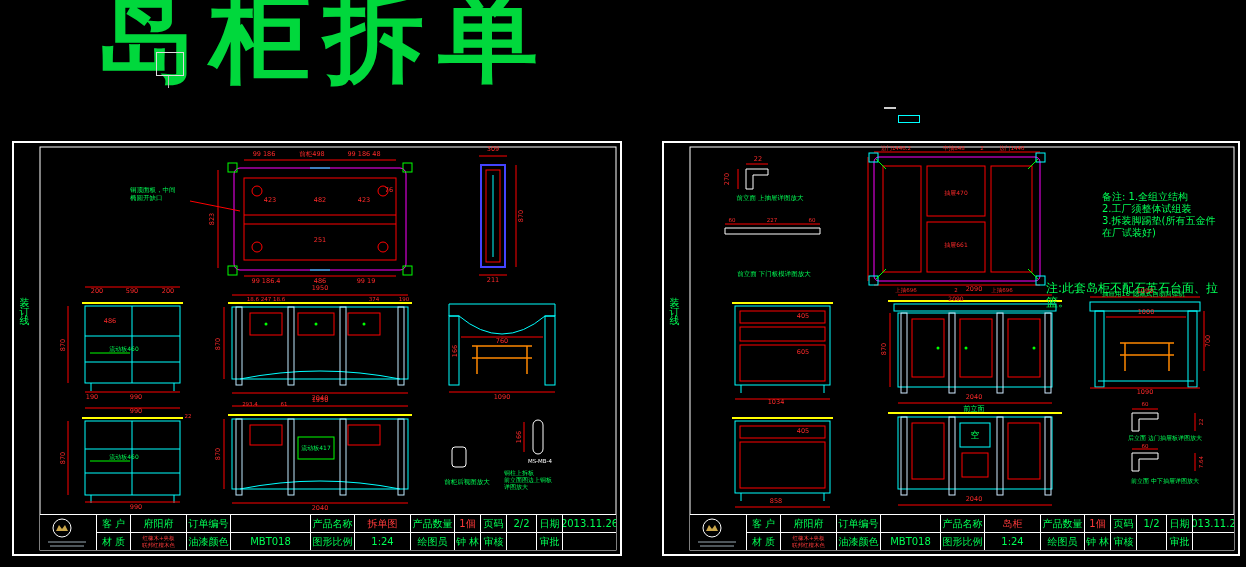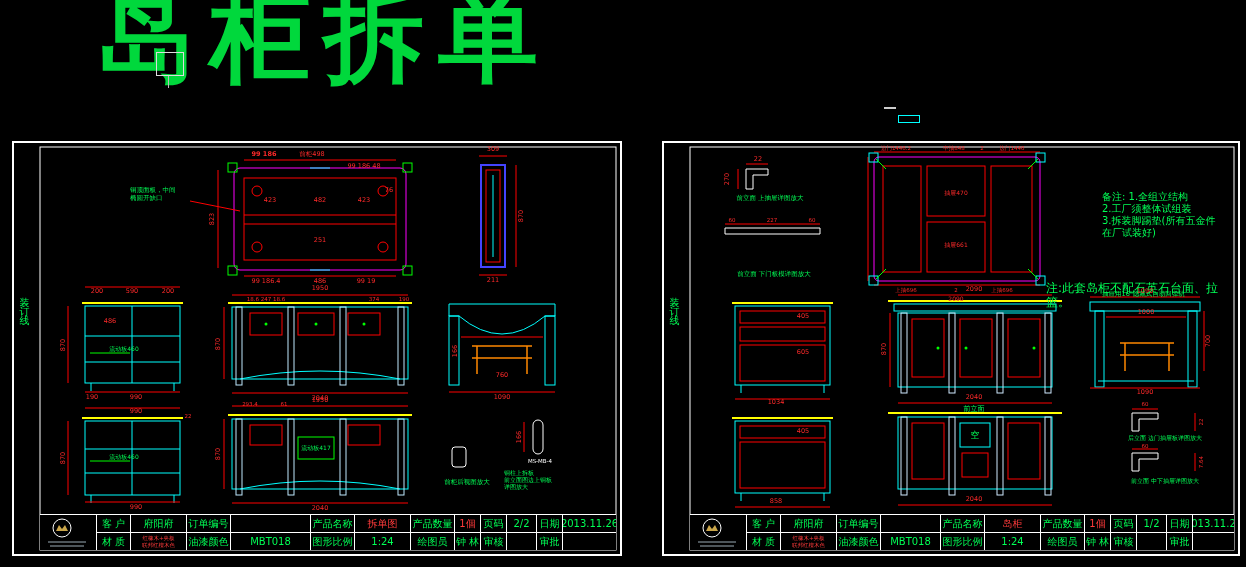--- a/index.html
+++ b/index.html
@@ -189,23 +189,23 @@
         <rect x="440" y="306" width="14" height="20" rx="3"></rect>
         <rect x="521" y="279" width="10" height="34" rx="5"></rect>
       </g>
       <g fill="none" stroke="#f00">
         <line x1="512" y1="281" x2="512" y2="311"></line>
       </g>
     </g>
   </svg>
   <div class="binding">装订线</div>
   <div class="annos">
-      <span class="anno" style="left: 252px; top: 14px; color: rgb(255, 42, 42); transform: translate(-50%, -50%); font-weight: bold;">99 186</span>
+      <span class="anno" style="left: 252px; top: 14px; color: rgb(255, 42, 42); transform: translate(-50%, -50%);">99 186</span>
       <span class="anno" style="left: 300px; top: 14px; color: rgb(255, 42, 42); transform: translate(-50%, -50%);">前柜498</span>
-      <span class="anno" style="left: 352px; top: 26px; color: rgb(255, 42, 42); transform: translate(-50%, -50%);">99 186 48</span>
+      <span class="anno" style="left: 352px; top: 14px; color: rgb(255, 42, 42); transform: translate(-50%, -50%);">99 186 48</span>
       <span class="anno" style="left: 258px; top: 60px; color: rgb(255, 42, 42); transform: translate(-50%, -50%);">423</span>
       <span class="anno" style="left: 308px; top: 60px; color: rgb(255, 42, 42); transform: translate(-50%, -50%);">482</span>
       <span class="anno" style="left: 352px; top: 60px; color: rgb(255, 42, 42); transform: translate(-50%, -50%);">423</span>
       <span class="anno" style="left: 377px; top: 50px; color: rgb(255, 42, 42); transform: translate(-50%, -50%);">76</span>
       <span class="anno" style="left: 308px; top: 100px; color: rgb(255, 42, 42); transform: translate(-50%, -50%);">251</span>
       <span class="anno" style="left: 201px; top: 78px; color: rgb(255, 42, 42); transform: translate(-50%, -50%) rotate(-90deg);">823</span>
       <span class="anno" style="left: 254px; top: 141px; color: rgb(255, 42, 42); transform: translate(-50%, -50%);">99 186.4</span>
       <span class="anno" style="left: 308px; top: 141px; color: rgb(255, 42, 42); transform: translate(-50%, -50%);">486</span>
       <span class="anno" style="left: 354px; top: 141px; color: rgb(255, 42, 42); transform: translate(-50%, -50%);">99 19</span>
       <span class="anno tl" style="left: 118px; top: 46px; color: rgb(0, 255, 85); font-size: 6.5px;">铜顶面板，中间
@@ -222,21 +222,21 @@
       <span class="anno" style="left: 80px; top: 257px; color: rgb(255, 42, 42); transform: translate(-50%, -50%);">190</span>
       <span class="anno" style="left: 124px; top: 257px; color: rgb(255, 42, 42); transform: translate(-50%, -50%);">990</span>
       <span class="anno" style="left: 308px; top: 148px; color: rgb(255, 42, 42); transform: translate(-50%, -50%);">1950</span>
       <span class="anno" style="left: 254px; top: 158px; color: rgb(255, 42, 42); font-size: 5.5px; transform: translate(-50%, -50%);">18.6 247 18.6</span>
       <span class="anno" style="left: 362px; top: 158px; color: rgb(255, 42, 42); font-size: 5.5px; transform: translate(-50%, -50%);">374</span>
       <span class="anno" style="left: 392px; top: 158px; color: rgb(255, 42, 42); font-size: 5.5px; transform: translate(-50%, -50%);">190</span>
       <span class="anno" style="left: 207px; top: 203px; color: rgb(255, 42, 42); transform: translate(-50%, -50%) rotate(-90deg);">870</span>
       <span class="anno" style="left: 308px; top: 258px; color: rgb(255, 42, 42); transform: translate(-50%, -50%);">2040</span>
       <span class="anno" style="left: 238px; top: 263px; color: rgb(255, 42, 42); font-size: 5.5px; transform: translate(-50%, -50%);">293.4</span>
       <span class="anno" style="left: 272px; top: 263px; color: rgb(255, 42, 42); font-size: 5.5px; transform: translate(-50%, -50%);">61</span>
-      <span class="anno" style="left: 490px; top: 201px; color: rgb(255, 42, 42); transform: translate(-50%, -50%); margin-top: 34px;">760</span>
+      <span class="anno" style="left: 490px; top: 201px; color: rgb(255, 42, 42); transform: translate(-50%, -50%);">760</span>
       <span class="anno" style="left: 444px; top: 210px; color: rgb(255, 42, 42); transform: translate(-50%, -50%) rotate(-90deg);">166</span>
       <span class="anno" style="left: 490px; top: 257px; color: rgb(255, 42, 42); transform: translate(-50%, -50%);">1090</span>
       <span class="anno" style="left: 124px; top: 271px; color: rgb(255, 42, 42); transform: translate(-50%, -50%);">990</span>
       <span class="anno" style="left: 176px; top: 275px; color: rgb(255, 42, 42); font-size: 5.5px; transform: translate(-50%, -50%);">22</span>
       <span class="anno" style="left: 112px; top: 316px; color: rgb(0, 255, 85); font-size: 6px; transform: translate(-50%, -50%);">流动板460</span>
       <span class="anno" style="left: 52px; top: 317px; color: rgb(255, 42, 42); transform: translate(-50%, -50%) rotate(-90deg);">870</span>
       <span class="anno" style="left: 124px; top: 367px; color: rgb(255, 42, 42); transform: translate(-50%, -50%);">990</span>
       <span class="anno" style="left: 308px; top: 260px; color: rgb(255, 42, 42); transform: translate(-50%, -50%);">1950</span>
       <span class="anno" style="left: 304px; top: 307px; color: rgb(0, 255, 85); font-size: 6px; transform: translate(-50%, -50%);">流动板417</span>
       <span class="anno" style="left: 207px; top: 313px; color: rgb(255, 42, 42); transform: translate(-50%, -50%) rotate(-90deg);">870</span>

